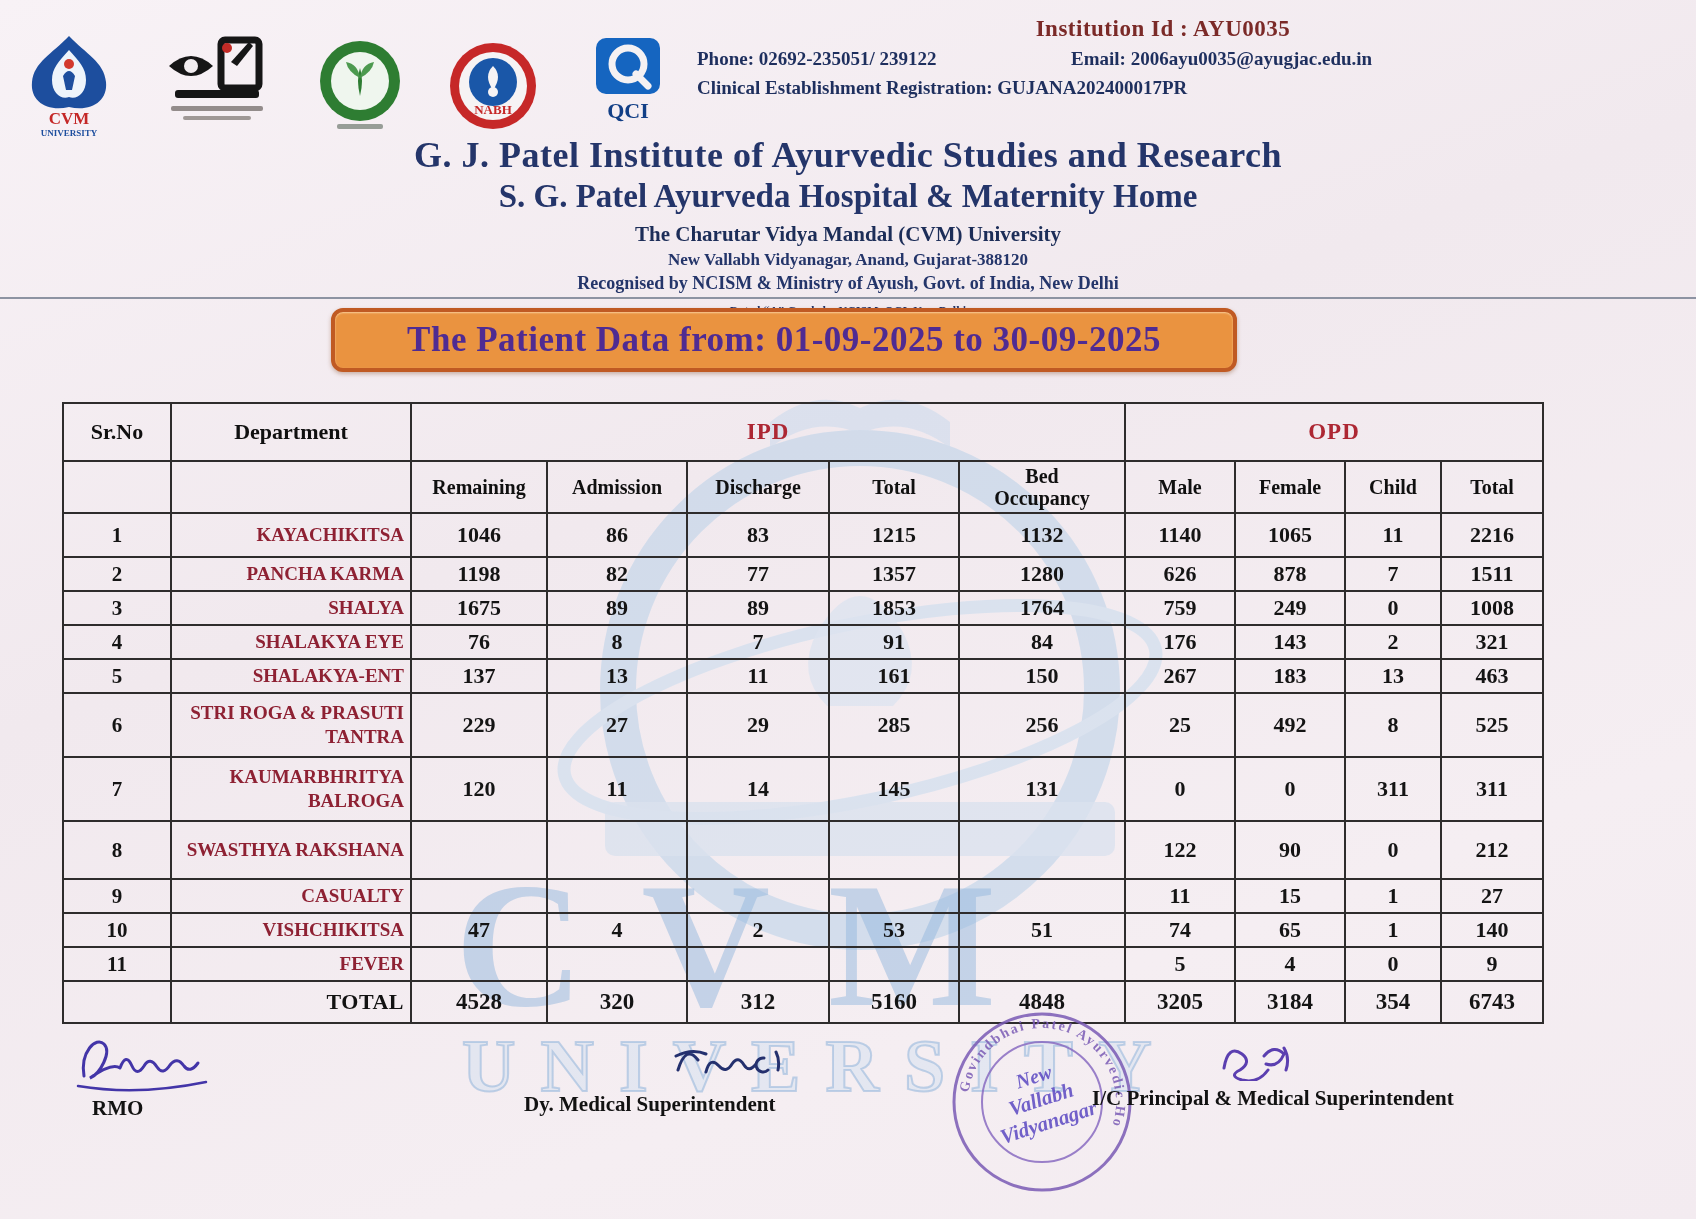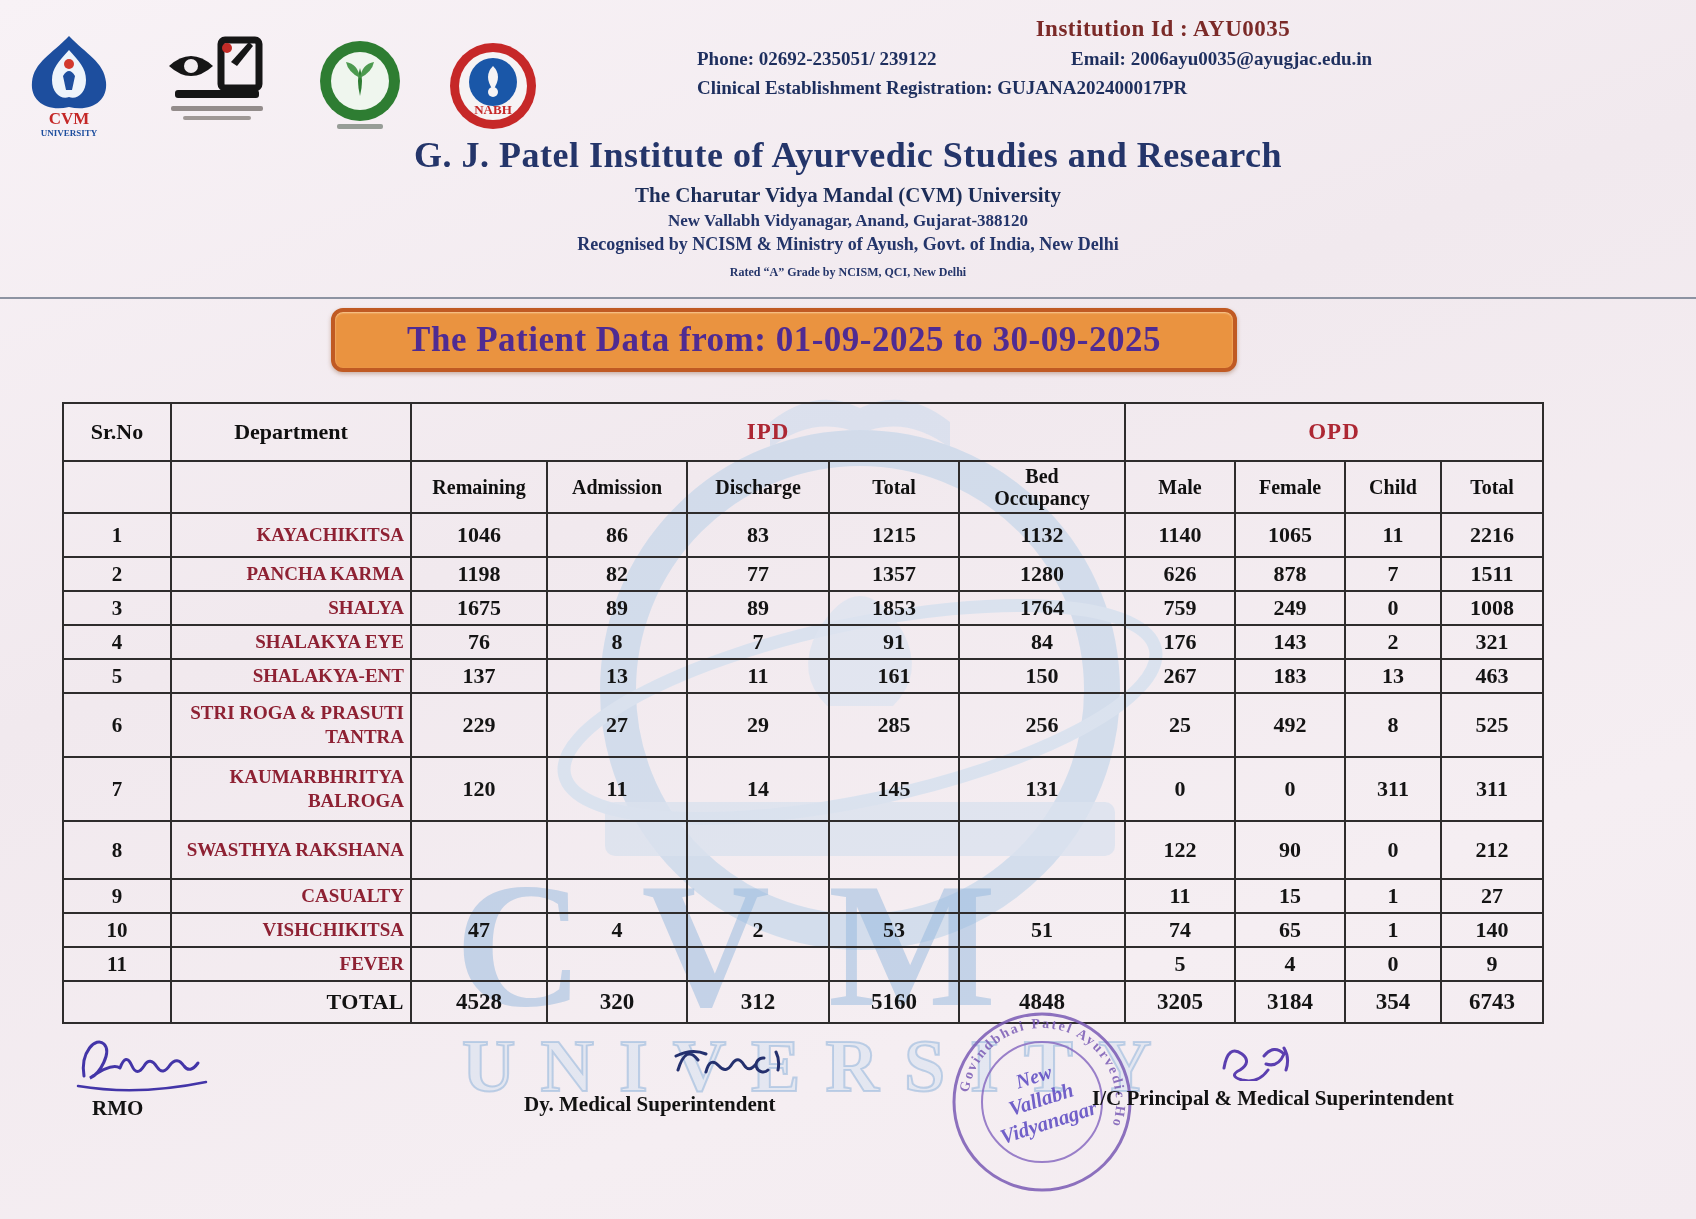--- a/index.html
+++ b/index.html
@@ -135,33 +135,42 @@
       <div class="logo">
         <svg width="92" height="96" viewBox="0 0 92 96" style="margin-top:8px">
           <circle cx="46" cy="46" r="43" fill="#c62828"></circle>
           <circle cx="46" cy="46" r="34" fill="#f6f3f4"></circle>
           <circle cx="46" cy="42" r="24" fill="#1a57a8"></circle>
           <path d="M46 26 q10 10 0 24 q-10 -14 0 -24 z" fill="#f6f3f4"></path>
           <circle cx="46" cy="52" r="5" fill="#f6f3f4"></circle>
           <text x="46" y="74" text-anchor="middle" font-size="13" font-weight="bold" fill="#c62828">NABH</text>
         </svg>
       </div>
+      <div class="logo">
+        <svg width="90" height="100" viewBox="0 0 90 100" style="margin-top:2px">
+          <rect x="13" y="4" width="64" height="56" rx="10" fill="#1565c0"></rect>
+          <circle cx="45" cy="30" r="16" fill="none" stroke="#f4f1f3" stroke-width="7"></circle>
+          <path d="M53 40 l12 12" stroke="#f4f1f3" stroke-width="7" stroke-linecap="round"></path>
+          <text x="45" y="84" text-anchor="middle" font-size="22" font-weight="bold" fill="#123f86">QCI</text>
+        </svg>
+      </div>
     </div>
 
     <div class="contact">
       <div class="inst-id">Institution Id : AYU0035</div>
       <div class="contact-row">
         <span class="c-left">Phone: 02692-235051/ 239122</span>
         <span>Email: 2006ayu0035@ayugjac.edu.in</span>
       </div>
       <div class="registration">Clinical Establishment Registration: GUJANA202400017PR</div>
     </div>
 
     <div class="titles">
       <div class="title1">G. J. Patel Institute of Ayurvedic Studies and Research</div>
+      <div class="title2">S. G. Patel Ayurveda Hospital &amp; Maternity Home</div>
       <div class="affil">The Charutar Vidya Mandal (CVM) University</div>
       <div class="addr">New Vallabh Vidyanagar, Anand, Gujarat-388120</div>
       <div class="recog">Recognised by NCISM &amp; Ministry of Ayush, Govt. of India, New Delhi</div>
       <div class="rating">Rated “A” Grade by NCISM, QCI, New Delhi</div>
     </div>
 
     <div class="rule"></div>
 
     <div class="banner">
       <span class="banner-text">The Patient Data from:  01-09-2025 to 30-09-2025</span>

